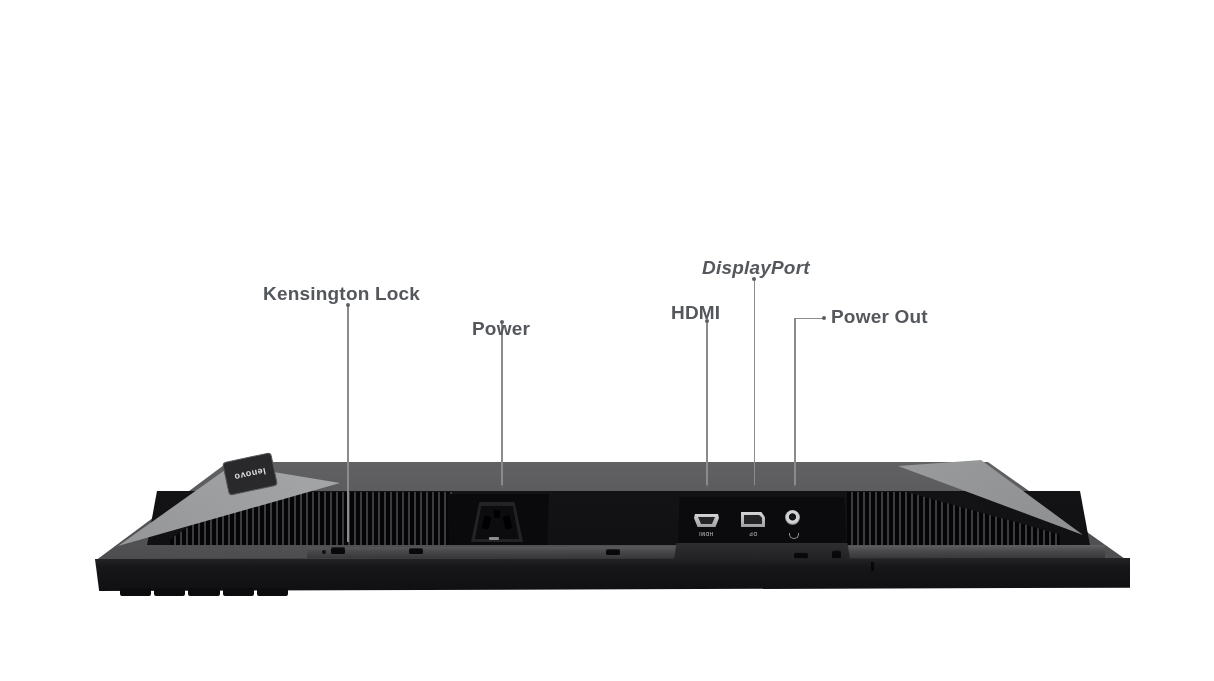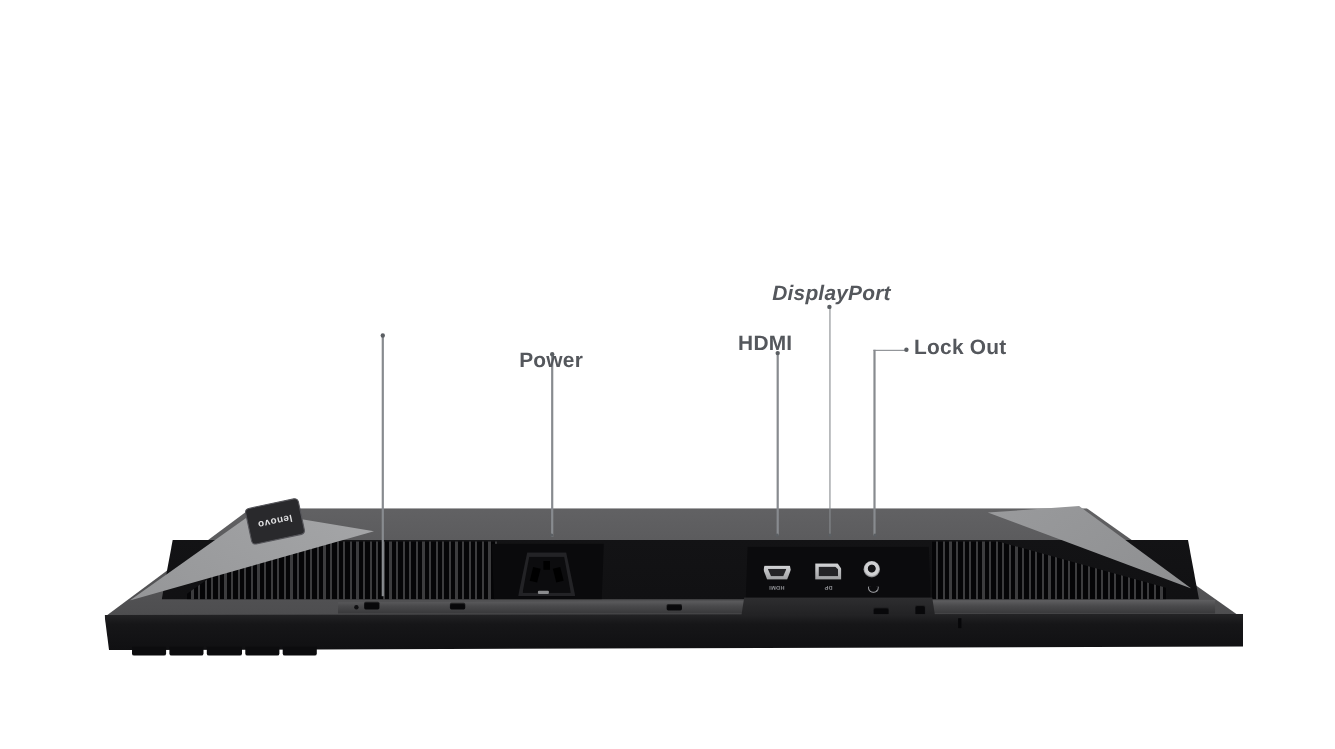--- a/index.html
+++ b/index.html
@@ -100,24 +100,25 @@
   .logo-plate{position:absolute;left:130px;top:2px;width:48px;height:32px;background:#29292c;
     border:1px solid #55555a;border-radius:4px;transform:rotate(-12deg);
     display:flex;align-items:center;justify-content:center;}
   .logo-text{font-size:9px;font-weight:bold;color:#dfdfe1;transform:rotate(180deg);letter-spacing:0.5px;}
 </style>
 </head>
 <body>
 
 <div class="stage">
 
+  <div class="callout-label" style="left:263px;top:283px;">Kensington Lock</div>
   <div class="callout-label" style="left:472px;top:318px;text-align:center;">Power</div>
   <div class="callout-label" style="left:671px;top:302px;">HDMI</div>
   <div class="callout-label" style="left:702px;top:257px;font-style:italic;">DisplayPort</div>
-  <div class="callout-label" style="left:831px;top:306px;">Lock Out</div>
+  <div class="callout-label" style="left:831px;top:306px;">Power Out</div>
 
   <div class="dot" style="left:345.5px;top:303px;"></div>
   <div class="leader v" style="left:347px;top:306px;height:236px;"></div>
 
   <div class="dot" style="left:499.5px;top:320px;"></div>
   <div class="leader v" style="left:501px;top:323px;height:165px;"></div>
   <div class="dot small" style="left:500px;top:485px;"></div>
 
   <div class="dot" style="left:704.5px;top:319px;"></div>
   <div class="leader v" style="left:706px;top:322px;height:165px;"></div>

